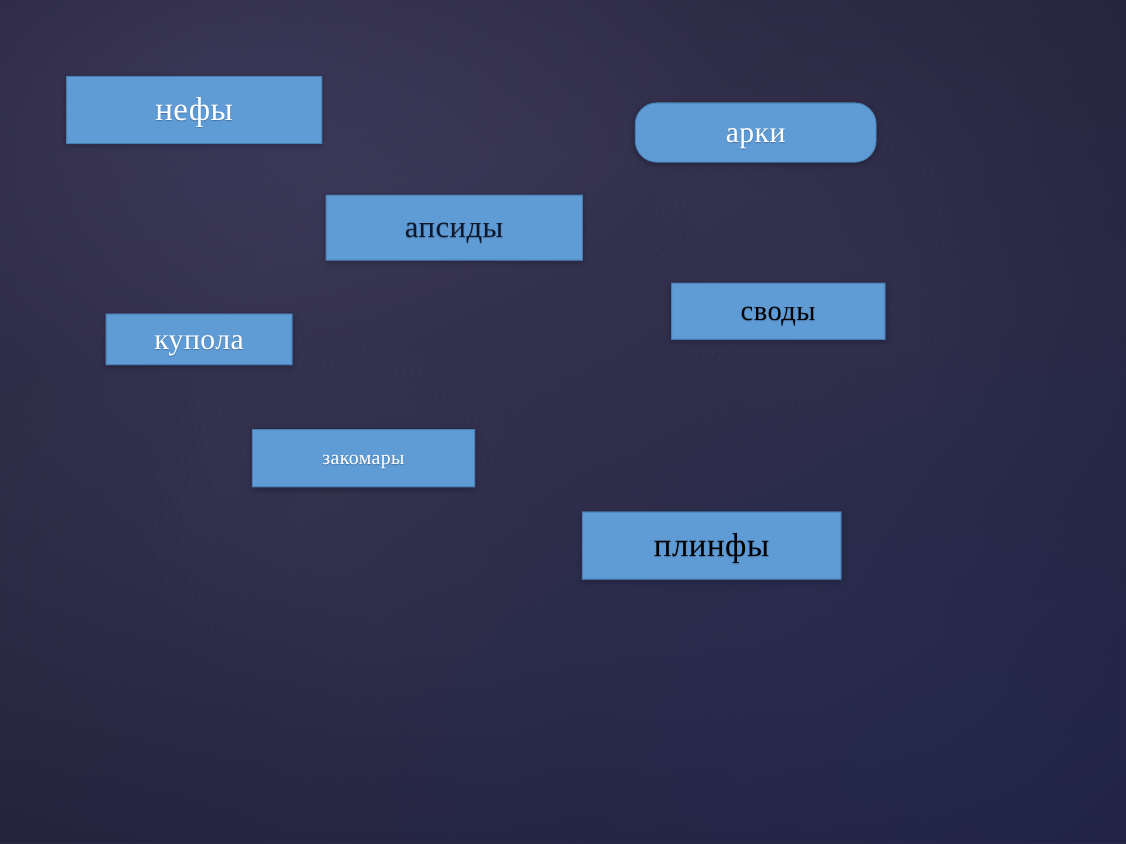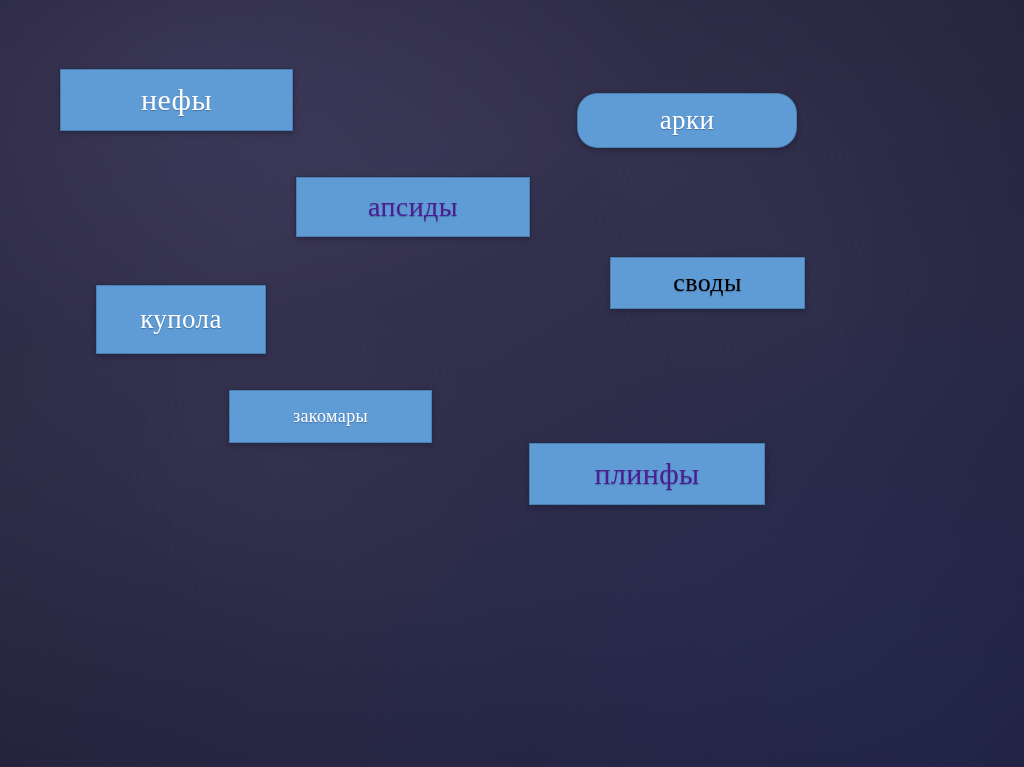--- a/index.html
+++ b/index.html
@@ -58,29 +58,29 @@
 <div id="slide">
   <div class="texture"></div>
   <div class="vignette"></div>
   <div id="terms-layer">
       <div class="term-box" style="left: 60px; top: 69px; width: 233px; height: 62px; background: rgb(95, 155, 213); color: rgb(255, 255, 255);">
         <span style="font-size: 30px;">нефы</span>
       </div>
       <div class="term-box" style="left: 577px; top: 93px; width: 220px; height: 55px; background: rgb(95, 155, 213); color: rgb(255, 255, 255); border-radius: 20px;">
         <span style="font-size: 27px;">арки</span>
       </div>
-      <div class="term-box" style="left: 296px; top: 177px; width: 234px; height: 60px; background: rgb(95, 155, 213); color: #4c1d95;">
+      <div class="term-box" style="left: 296px; top: 177px; width: 234px; height: 60px; background: rgb(95, 155, 213); color: #0f172a;">
         <span style="font-size: 28px;">апсиды</span>
       </div>
       <div class="term-box" style="left: 610px; top: 257px; width: 195px; height: 52px; background: rgb(95, 155, 213); color: #000000;">
         <span style="font-size: 26px;">своды</span>
       </div>
-      <div class="term-box" style="left: 96px; top: 285px; width: 170px; height: 69px; background: rgb(95, 155, 213); color: rgb(255, 255, 255);">
+      <div class="term-box" style="left: 96px; top: 285px; width: 170px; height: 47px; background: rgb(95, 155, 213); color: rgb(255, 255, 255);">
         <span style="font-size: 27px;">купола</span>
       </div>
       <div class="term-box" style="left: 229px; top: 390px; width: 203px; height: 53px; background: rgb(95, 155, 213); color: rgb(255, 255, 255);">
         <span style="font-size: 18px;">закомары</span>
       </div>
-      <div class="term-box" style="left: 529px; top: 443px; width: 236px; height: 62px; background: rgb(95, 155, 213); color: #4c1d95;">
+      <div class="term-box" style="left: 529px; top: 465px; width: 236px; height: 62px; background: rgb(95, 155, 213); color: #000000;">
         <span style="font-size: 30px;">плинфы</span>
       </div>
     </div>
 </div>
 
 </body></html>

